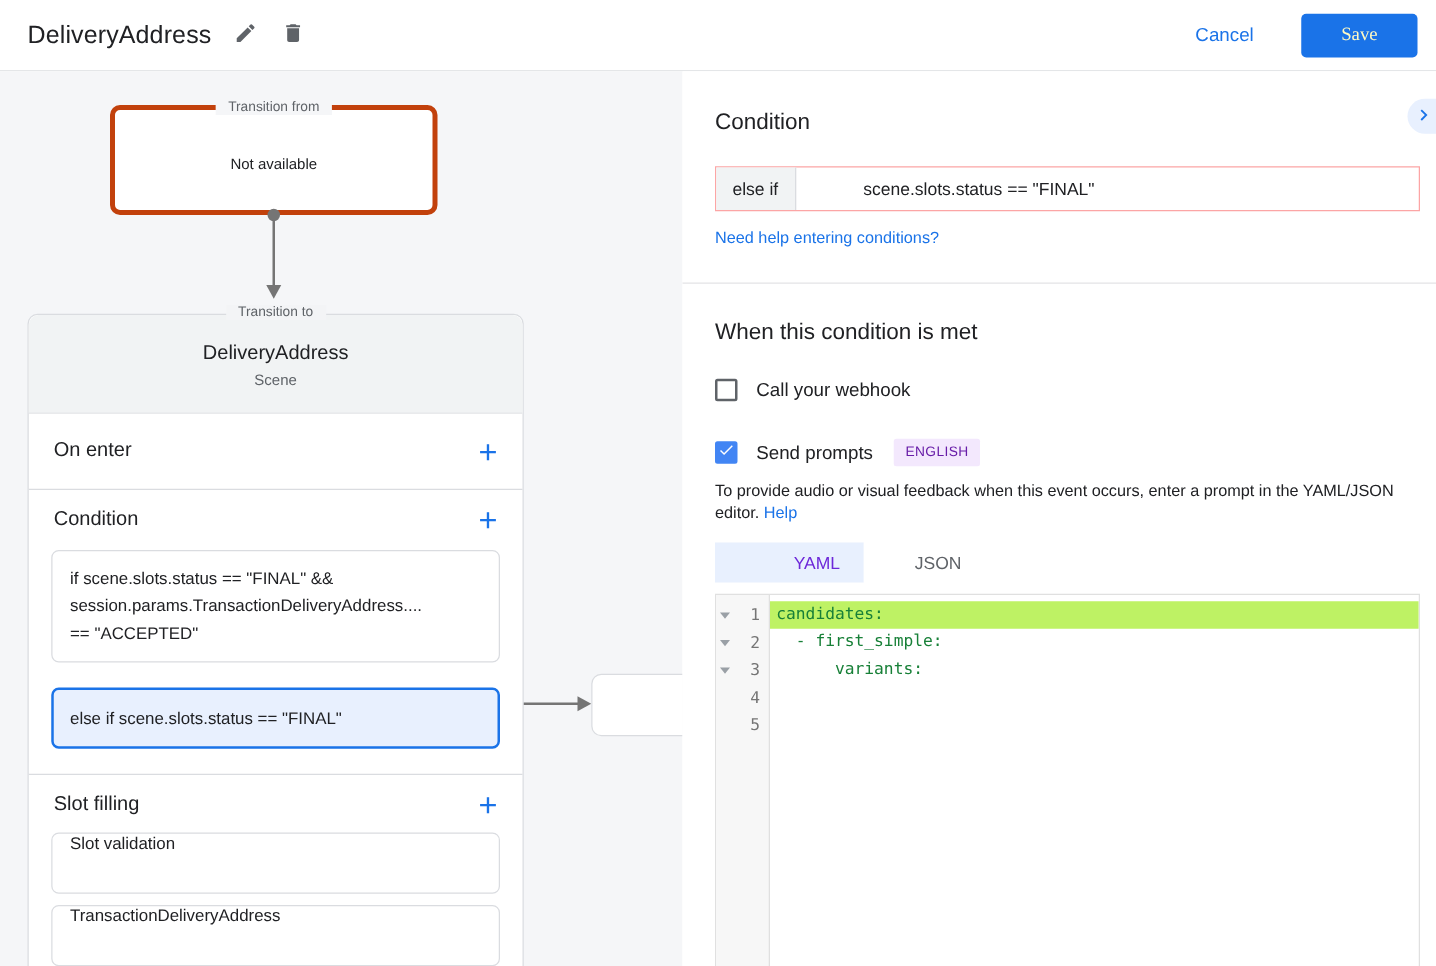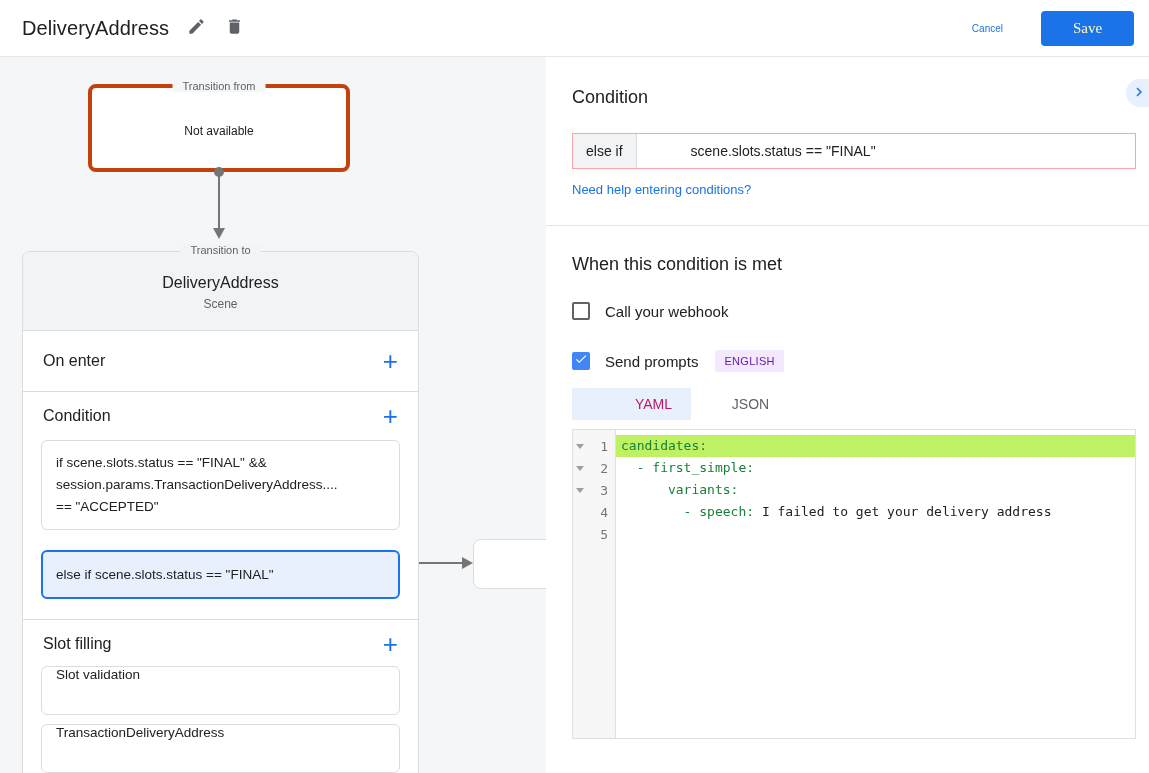--- a/index.html
+++ b/index.html
@@ -11,21 +11,21 @@
   .topbar { position:absolute; left:0; top:0; width:1149px; height:57px; background:#fff;
             border-bottom:1px solid #e4e6e8; display:flex; align-items:center; }
   .topbar-title { font-size:20px; color:#202124; margin-left:22px; letter-spacing:.1px; }
   .icon-btn { background:none; border:none; cursor:pointer; display:flex; align-items:center;
               justify-content:center; width:28px; height:28px; }
   .icon-btn svg { fill:#5f6368; }
   .pencil-btn { margin-left:13px; }
   .trash-btn { margin-left:10px; }
   .topbar-actions { margin-left:auto; display:flex; align-items:center; padding-right:15px; }
   .cancel-btn { color:#1a73e8; background:none; border:none; font-family:inherit;
-                font-size:10px; font-weight:500; cursor:pointer; padding:8px 12px; margin-right:26px; }
+                font-size:15px; font-weight:500; cursor:pointer; padding:8px 12px; margin-right:26px; }
   .save-btn { background:#1a73e8; color:#fef9c3; border:none; border-radius:4px; width:93px; height:35px;
               font-family:Liberation Serif, serif; font-size:15px; font-weight:500; cursor:pointer; }
 
   
   .left-panel { position:absolute; left:0; top:57px; width:546px; height:716px;
                 background:#f5f6f8; overflow:hidden; }
   .connectors { position:absolute; left:0; top:0; width:546px; height:716px; pointer-events:none; }
 
   .from-box { position:absolute; left:88px; top:27px; width:262px; height:88px; background:#fff;
               border:4px solid #c2410c; border-radius:8px; }
@@ -95,21 +95,21 @@
   .lang-badge { margin-left:17px; background:#f3e8fd; color:#681da8; font-size:11px; font-weight:500;
                 letter-spacing:.3px; padding:5px 9px; border-radius:2px; }
 
   .panel-desc { margin-top:11px; width:564px; font-size:13px; line-height:17px; color:#202124; }
   .inline-link { color:#1a73e8; text-decoration:none; cursor:pointer; }
 
   .tabs { margin-top:16px; display:flex; }
   .tab { width:119px; height:32px; display:flex; align-items:center; justify-content:center;
          font-size:14px; font-weight:500; color:#5f6368; cursor:pointer; background:#fff; border:none;
          font-family:inherit; }
-  .tab.active { background:#e8f0fe; color:#be185d;padding-left:44px; }
+  .tab.active { background:#e8f0fe; color:#6d28d9;padding-left:44px; }
 
   .code-editor { margin-top:9px; width:564px; height:310px; border:1px solid #e0e0e0;
                  display:flex; font-family:"DejaVu Sans Mono", monospace; font-size:13px; }
   .gutter { width:43px; background:#f7f7f7; border-right:1px solid #e0e0e0; padding-top:5px; }
   .gutter-row { height:22px; display:flex; align-items:center; }
   .fold-arrow { width:14px; display:flex; justify-content:center; cursor:pointer; }
   .fold-arrow::after { content:""; width:0; height:0; border-left:4px solid transparent;
                        border-right:4px solid transparent; border-top:5px solid #9aa0a6; }
   .fold-arrow.none::after { border:none; }
   .line-num { flex:1; text-align:right; padding-right:7px; color:#757575; font-size:13px; }
@@ -240,20 +240,21 @@
         <span>
           <svg width="14" height="14" viewBox="0 0 24 24">
               <path d="M9 16.17 4.83 12l-1.42 1.41L9 19 21 7l-1.41-1.41z" fill="#fff"></path>
             </svg>
         </span>
       </span>
       <span class="check-label">Send prompts</span>
       <span class="lang-badge">ENGLISH</span>
     </div>
 
+    <div class="panel-desc"><span>To provide audio or visual feedback when this event occurs, enter a prompt in the YAML/JSON editor.</span> <a class="inline-link">Help</a></div>
 
     <div class="tabs">
       <button class="tab active">YAML</button>
       <button class="tab">JSON</button>
     </div>
 
     <div class="code-editor">
       <div class="gutter">
         <div class="gutter-row">
             <span class="fold-arrow"></span>
@@ -273,19 +274,18 @@
           </div>
         <div class="gutter-row">
             <span class="fold-arrow none"></span>
             <span class="line-num">5</span>
           </div>
       </div>
       <div class="code-area">
         <div class="code-line hl"><span class="tok-key">candidates:</span><span class="tok-text"></span></div>
         <div class="code-line"><span class="tok-key">  - first_simple:</span><span class="tok-text"></span></div>
         <div class="code-line"><span class="tok-key">      variants:</span><span class="tok-text"></span></div>
-        <div class="code-line"><span class="tok-key">        - speech:</span><span class="tok-text"> I failed to get your delivery address</span></div>
         <div class="code-line"><span class="tok-key"></span><span class="tok-text"></span></div>
       </div>
     </div>
   </div>
 
 </div>
 
 </body></html>

